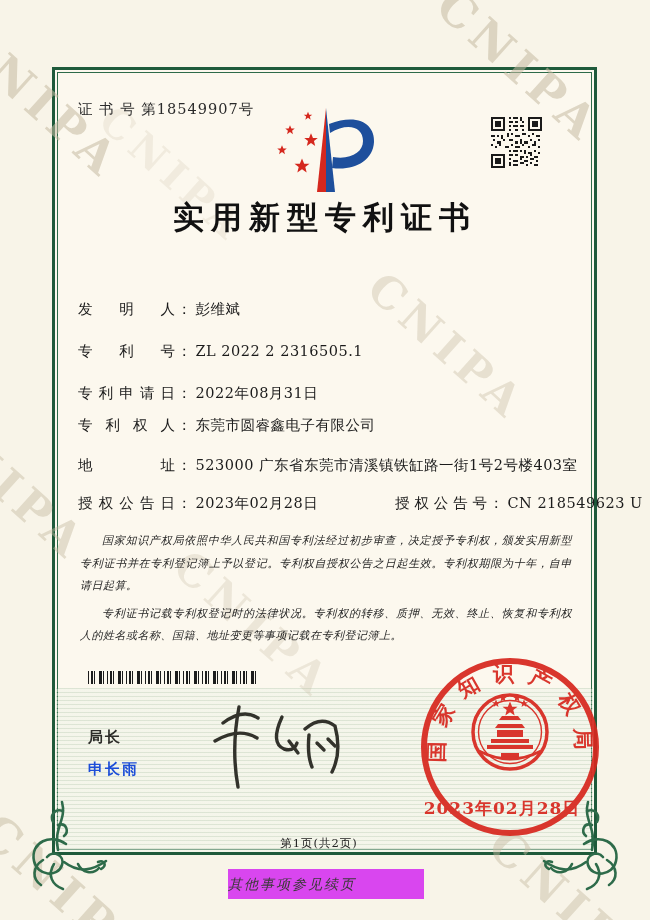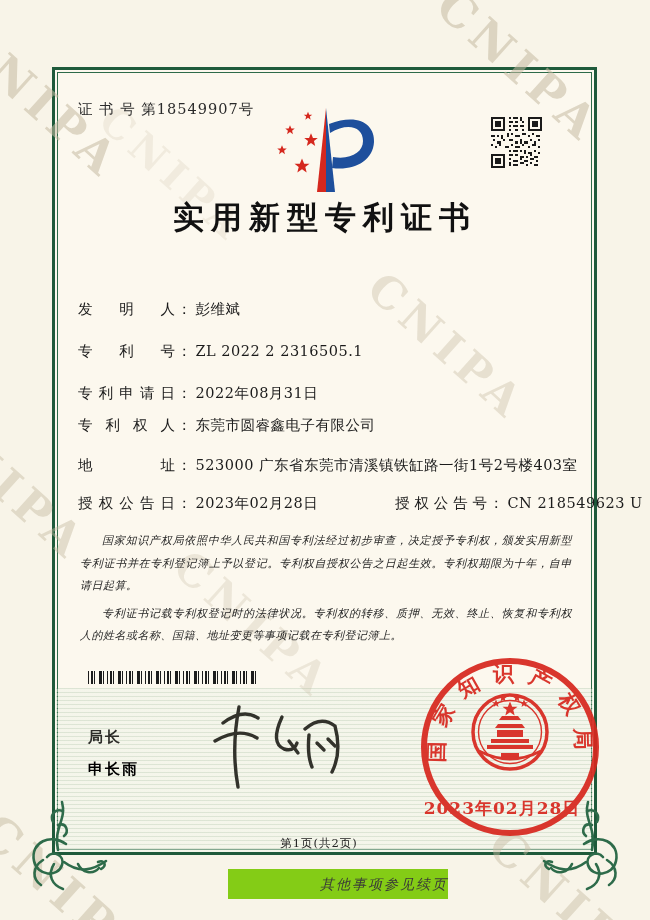--- a/index.html
+++ b/index.html
@@ -27,25 +27,25 @@
   .fvalue{letter-spacing:0.5px;}
   .grantcell2{position:absolute;left:317px;top:0;white-space:nowrap;}
   .paras{position:absolute;left:80px;top:530px;width:492px;font-size:11px;line-height:22.5px;
          font-style:italic;color:#262626;text-align:justify;}
   .paras p{margin:0 0 5px 0;text-indent:2em;letter-spacing:0.5px;}
   .barcode{position:absolute;left:88px;top:671px;width:170px;height:13px;
     background:repeating-linear-gradient(90deg,#1c1c1c 0 1px,transparent 1px 3px,#1c1c1c 3px 5px,transparent 5px 6px,#1c1c1c 6px 7px,transparent 7px 11px,#1c1c1c 11px 14px,transparent 14px 15px,#1c1c1c 15px 16px,transparent 16px 19px);}
   .sig-title{position:absolute;left:88px;top:728px;font-size:15px;font-weight:600;
              font-family:"DejaVu Sans","Liberation Sans",sans-serif;color:#2e2e2a;letter-spacing:2px;text-align:center;}
   .sig-name{position:absolute;left:88px;top:760px;font-size:15px;font-weight:600;
-            font-family:"DejaVu Sans","Liberation Sans",sans-serif;color:#000000;letter-spacing:2px;}
+            font-family:"DejaVu Sans","Liberation Sans",sans-serif;color:#1d4ed8;letter-spacing:2px;}
   .pageno{position:absolute;left:0;top:836px;width:638px;text-align:center;font-size:11.5px;
           letter-spacing:1px;color:#222;}
-  .contnote{position:absolute;left:228px;top:869px;width:220px;height:30px;background:#84cc16;
-            text-align:right;line-height:30px;font-size:14px;font-style:italic;
+  .contnote{position:absolute;left:228px;top:869px;width:196px;height:30px;background:#d946ef;
+            text-align:left;line-height:30px;font-size:14px;font-style:italic;
             letter-spacing:2px;color:#3a3a38;z-index:2;}
   svg{display:block;}
 </style>
 </head>
 <body>
 
 <span class="wm" style="left:-18px;top:14px;opacity:.55">CNIPA</span>
 <span class="wm" style="left:462px;top:-22px;opacity:.55">CNIPA</span>
 <span class="wm" style="left:122px;top:96px;opacity:.20;font-size:40px">CNIPA</span>
 <span class="wm" style="left:392px;top:262px;opacity:.38;font-size:44px">CNIPA</span>

